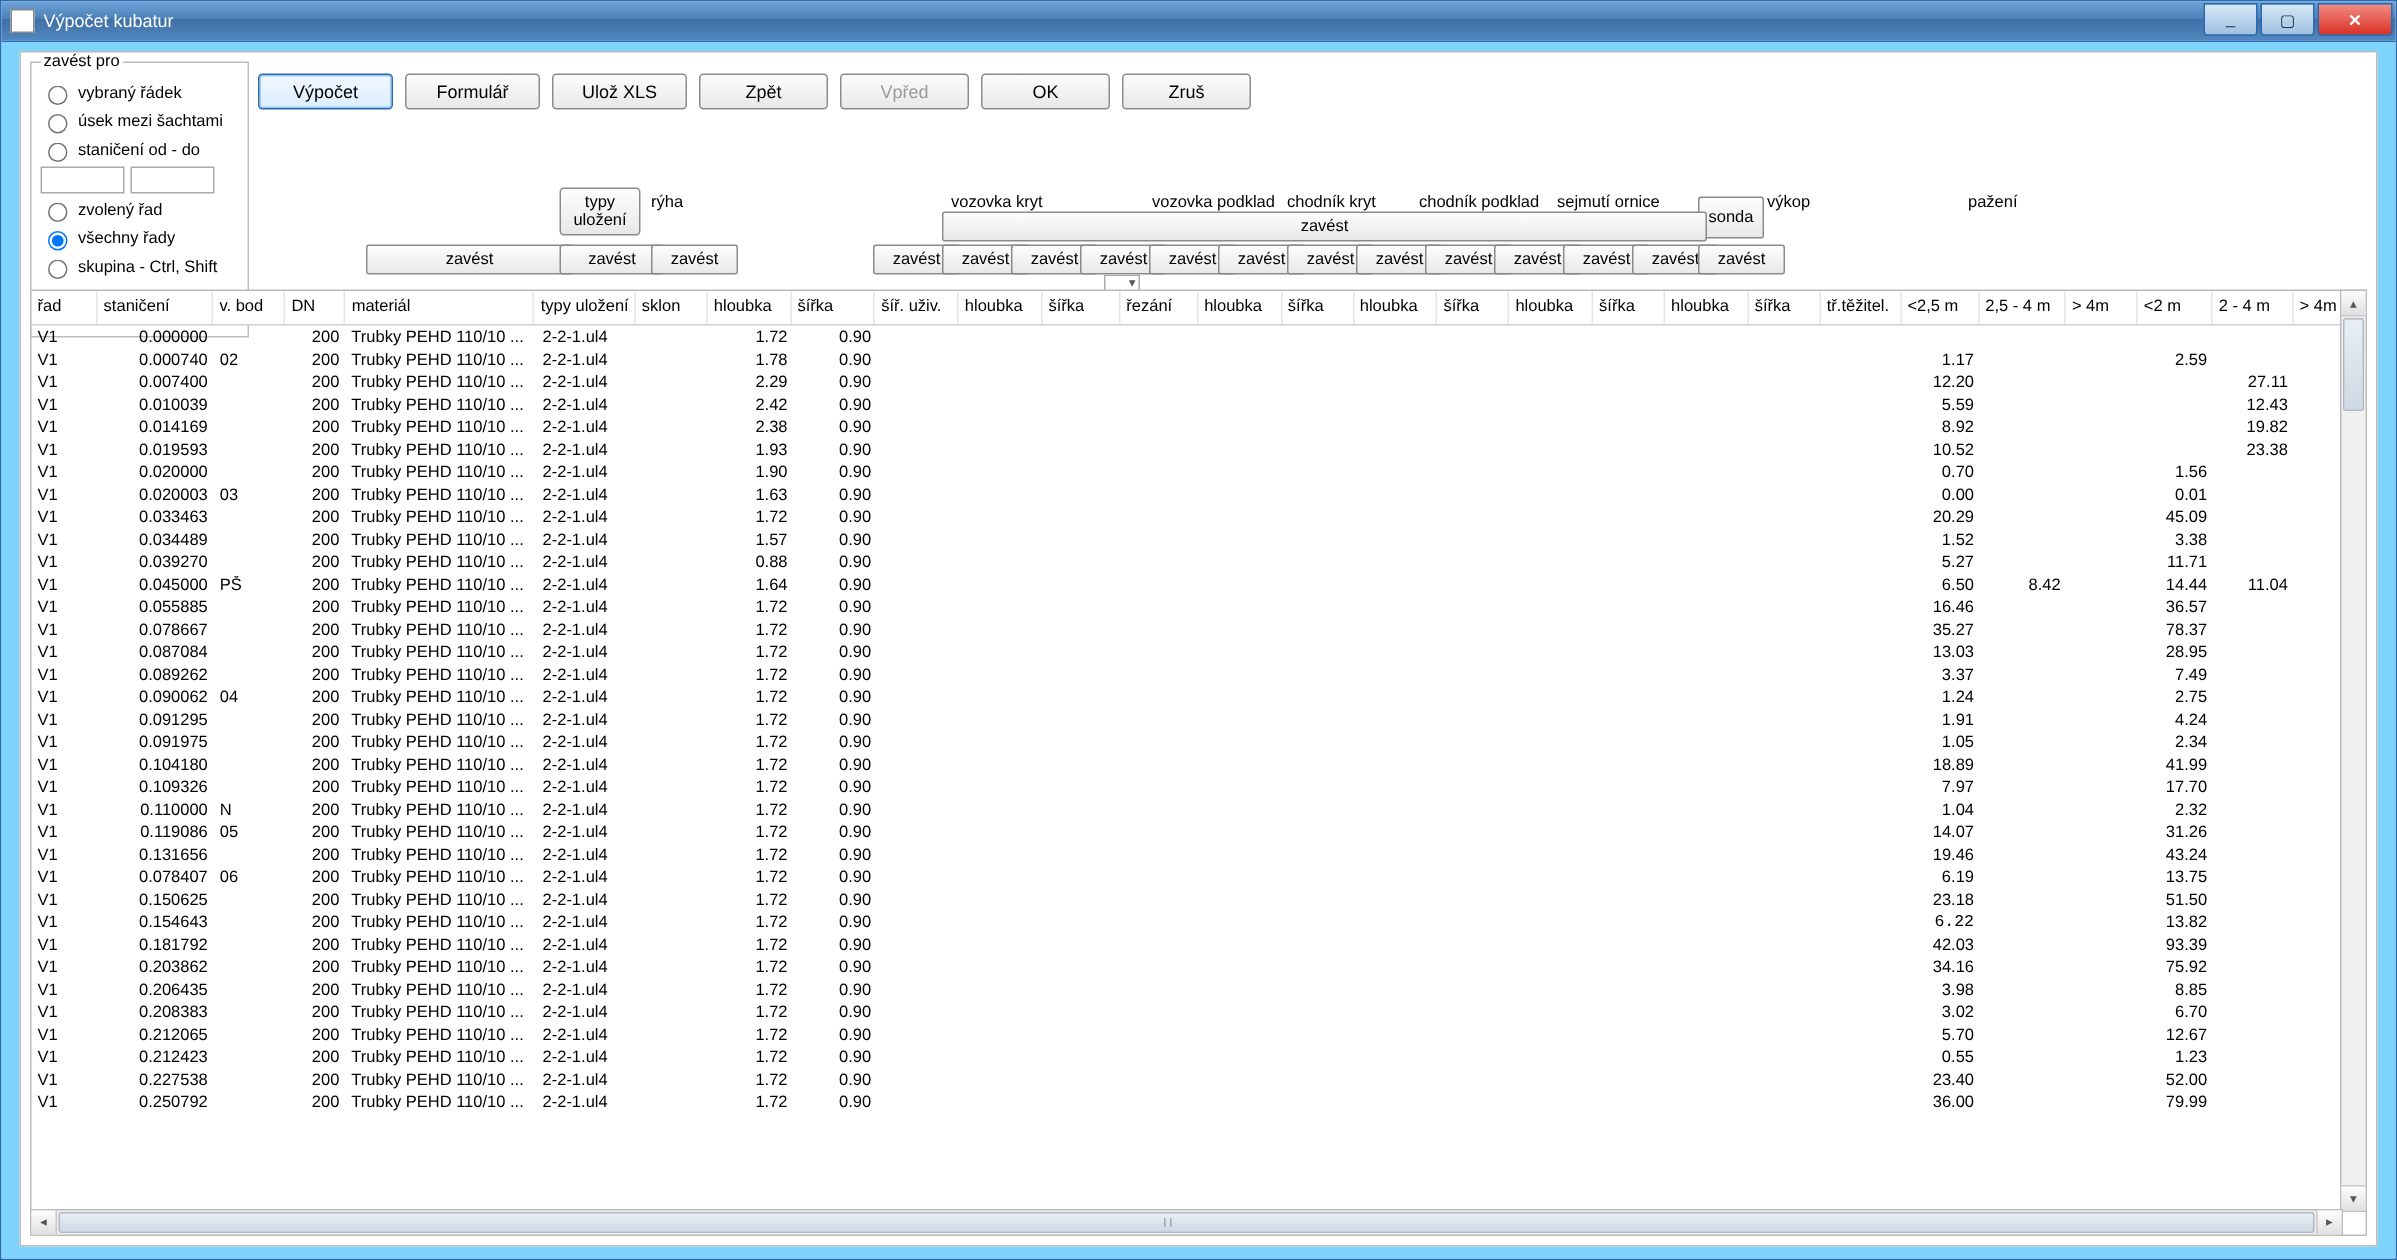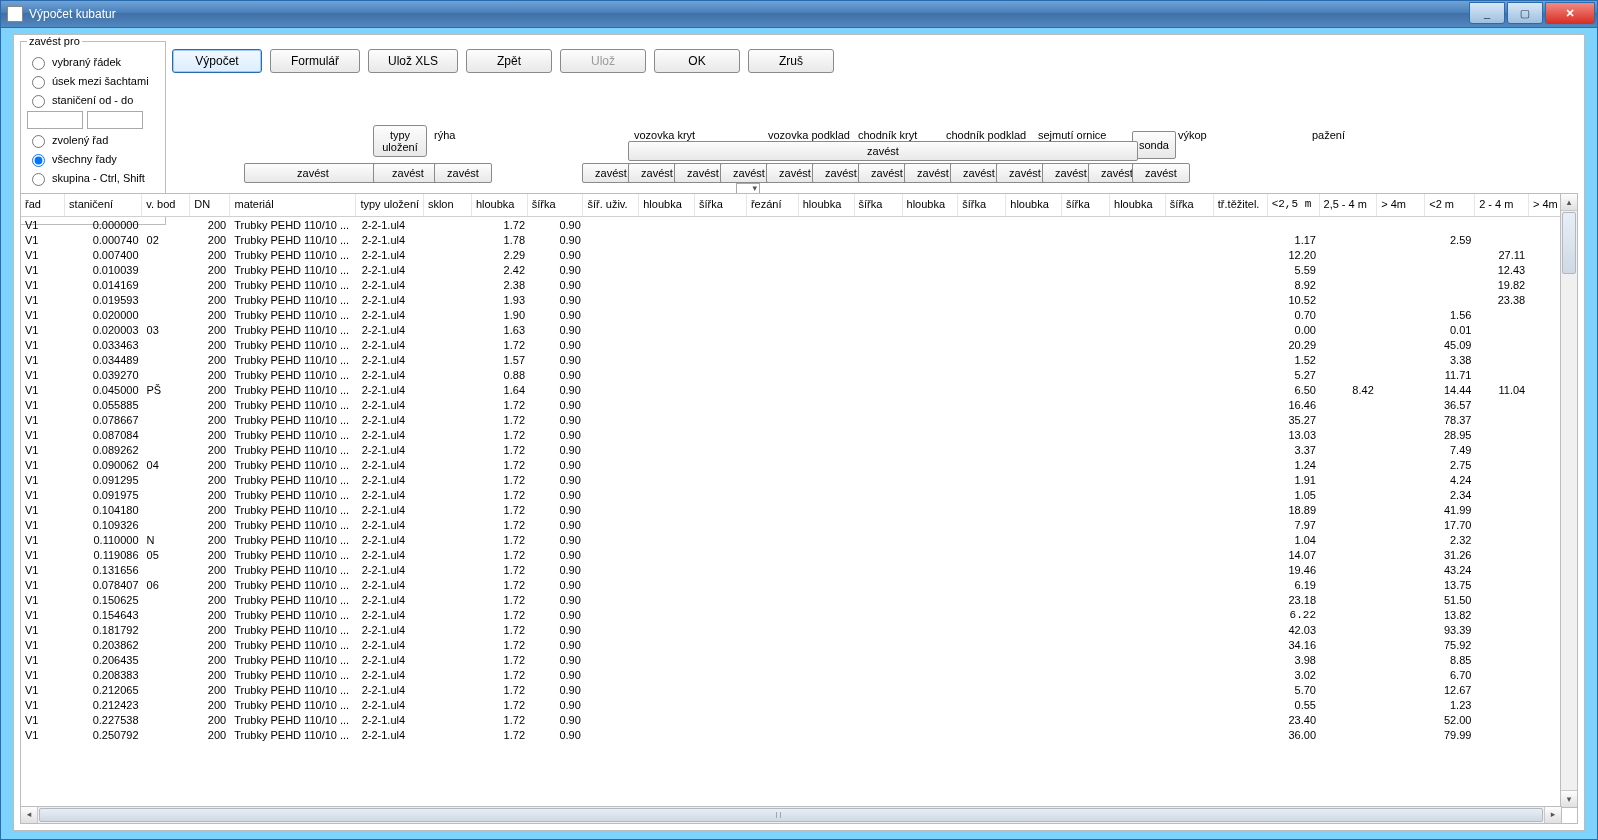--- a/index.html
+++ b/index.html
@@ -97,21 +97,21 @@
             <input type="radio" name="zp" style="">
             <span>skupina - Ctrl, Shift</span>
           </label>
       </fieldset>
 
       <div class="toolbar">
         <div class="btn primary" style="width:60px">Výpočet</div>
         <div class="btn" style="width:60px">Formulář</div>
         <div class="btn" style="width:60px">Ulož XLS</div>
         <div class="btn" style="width:56px">Zpět</div>
-        <div class="btn disabled" style="width:56px">Ulož</div>
+        <div class="btn disabled" style="width:56px">Vpřed</div>
         <div class="btn" style="width:56px">OK</div>
         <div class="btn" style="width:56px">Zruš</div>
       </div>
 
       <div class="section-labels">
         <span style="left:0px">rýha</span>
         <span style="left:200px">vozovka kryt</span>
         <span style="left:334px">vozovka podklad</span>
         <span style="left:424px">chodník kryt</span>
         <span style="left:512px">chodník podklad</span>
@@ -173,21 +173,21 @@
             <div class="h" style="width: 44px;">řezání</div>
             <div class="h" style="width: 48px;">hloubka</div>
             <div class="h" style="width: 40px;">šířka</div>
             <div class="h" style="width: 48px;">hloubka</div>
             <div class="h" style="width: 40px;">šířka</div>
             <div class="h" style="width: 48px;">hloubka</div>
             <div class="h" style="width: 40px;">šířka</div>
             <div class="h" style="width: 48px;">hloubka</div>
             <div class="h" style="width: 40px;">šířka</div>
             <div class="h" style="width: 46px;">tř.těžitel.</div>
-            <div class="h" style="width: 44px; font-family: Liberation Mono, monospace;">&lt;2,5 m</div>
+            <div class="h" style="width: 44px;">&lt;2,5 m</div>
             <div class="h" style="width: 50px;">2,5 - 4 m</div>
             <div class="h" style="width: 40px;">&gt; 4m</div>
             <div class="h" style="width: 42px;">&lt;2 m</div>
             <div class="h" style="width: 46px;">2 - 4 m</div>
             <div class="h" style="width: 40px;">&gt; 4m</div>
           </div>
         <div class="grid-body" id="gbody">
             <div class="grid-row">
               <div class="c" style="width: 36px;">V1</div>
               <div class="c num" style="width: 70px;">0.000000</div>

